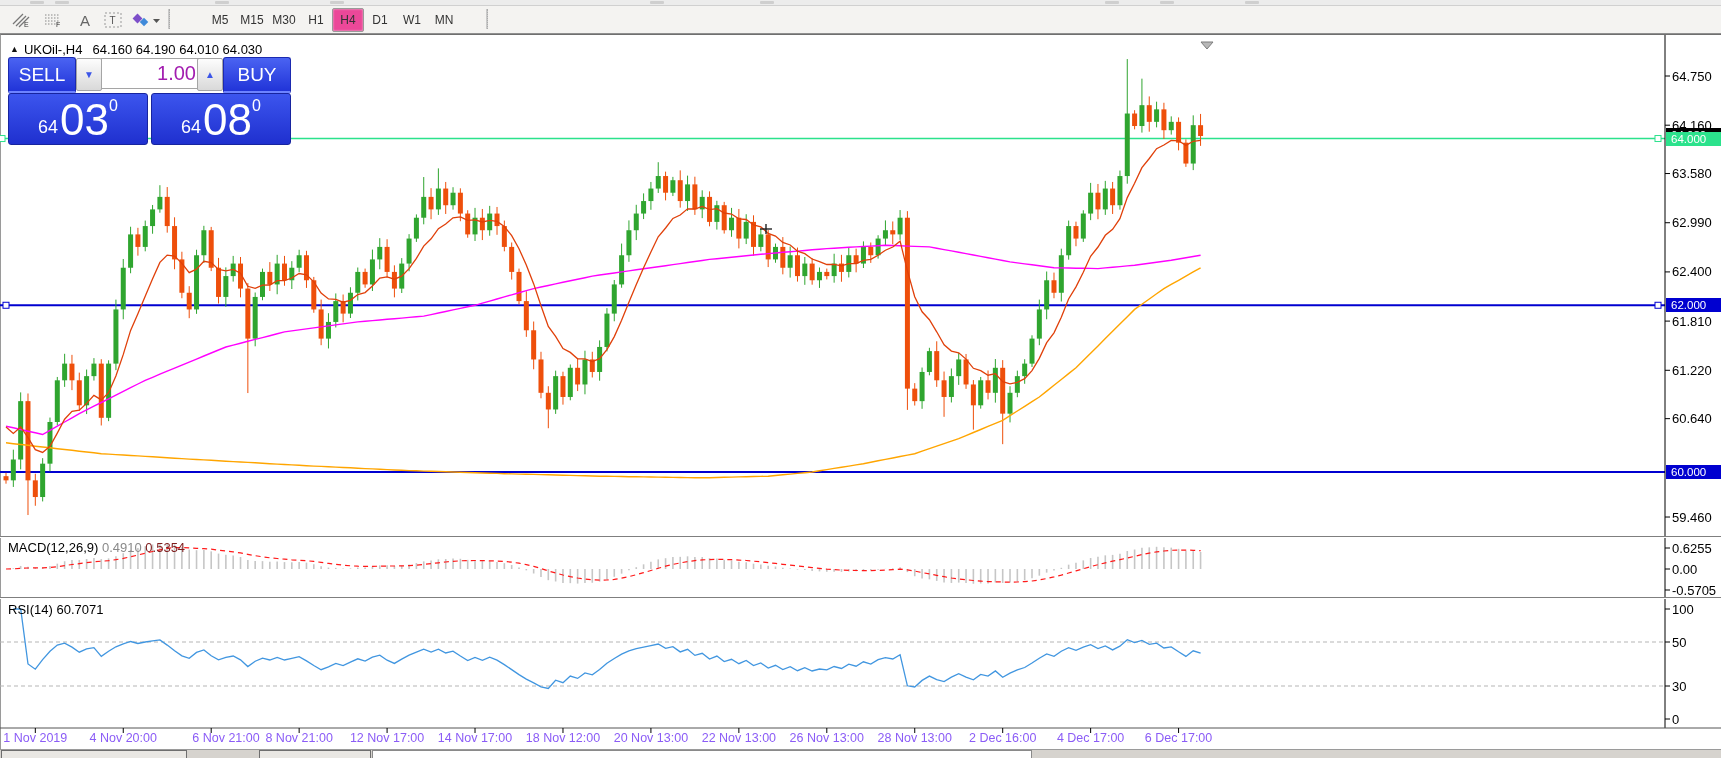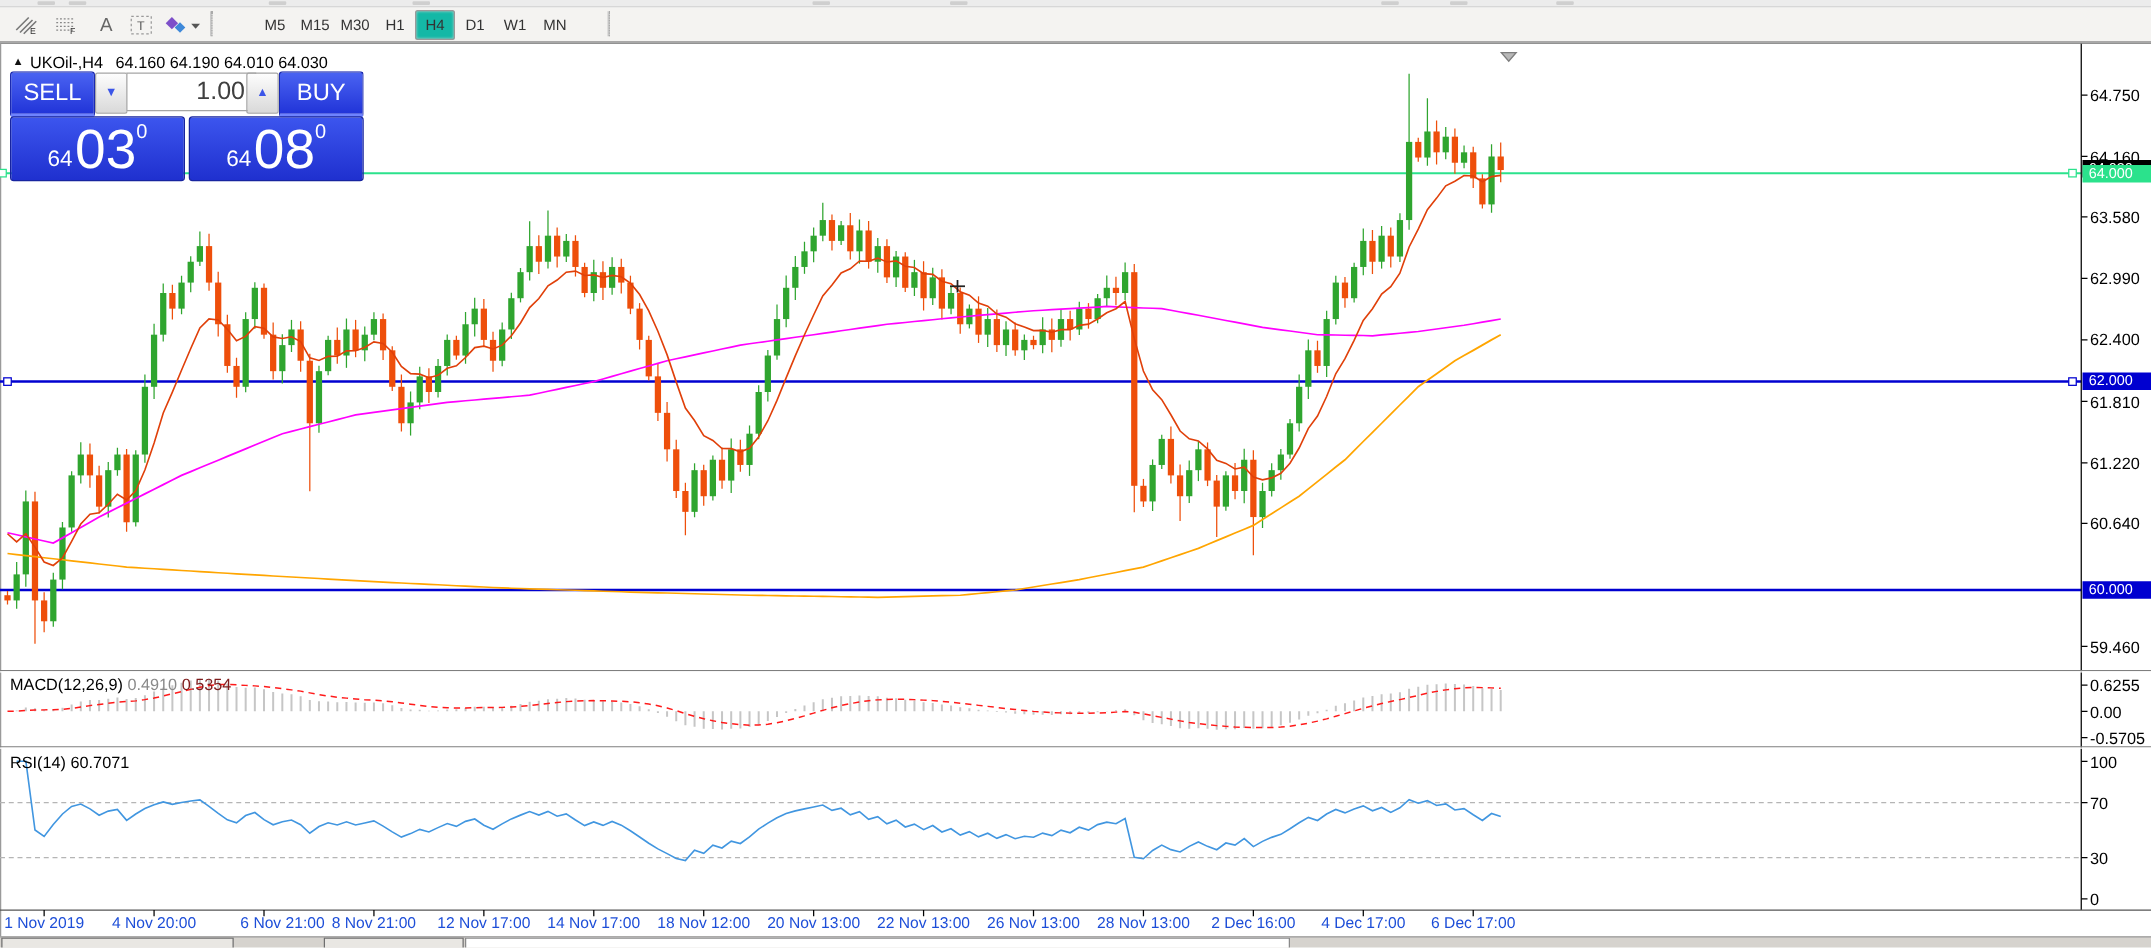--- a/index.html
+++ b/index.html
@@ -8,48 +8,48 @@
   
   #topsliver{position:absolute;left:0;top:0;width:1721px;height:5px;background:#ececec;border-bottom:1px solid #d0d0d0;}
   .sliverbit{position:absolute;top:1px;height:3px;background:#cfcfcf;border-radius:1px;}
   
   #toolbar{position:absolute;left:0;top:6px;width:1721px;height:27px;background:#f4f3f1;border-bottom:1px solid #8f8f8f;}
   .tbicon{position:absolute;top:2px;width:28px;height:22px;border:1px solid transparent;border-radius:2px;
     display:flex;align-items:center;justify-content:center;color:#555;font-size:13px;}
   .tbsep{position:absolute;top:3px;width:1px;height:20px;background:#c9c9c9;border-right:1px dotted #aaa;}
   .tfbtn{position:absolute;top:2px;width:30px;height:22px;line-height:22px;text-align:center;font-size:12px;color:#333;
     border:1px solid transparent;border-radius:2px;}
-  .tfbtn.active{background:#14b8a6;border:1px solid #9a9a9a;box-shadow:inset 0 0 2px #ddd;}
+  .tfbtn.active{background:#ec4899;border:1px solid #9a9a9a;box-shadow:inset 0 0 2px #ddd;}
   
   #chartwin{position:absolute;left:0;top:34px;width:1721px;height:715px;background:#fff;
     border-top:1px solid #6f6f6f;border-left:1px solid #9a9a9a;border-right:1px solid #9a9a9a;}
   #plot{position:absolute;left:0;top:0;width:1721px;height:758px;pointer-events:none;}
   #symheader{position:absolute;left:10px;top:42px;font-size:13px;color:#000;letter-spacing:0;}
   #symheader .tri{font-size:9px;vertical-align:2px;margin-right:5px;color:#111;}
   #symheader .ohlc{margin-left:10px;}
   
   #tradepanel{position:absolute;left:8px;top:57px;width:281px;height:84px;}
   .tp-btn{position:absolute;top:0;height:33px;background:linear-gradient(#4a63f2,#2134d8);border:1px solid #1b2ab0;
     border-bottom:3px solid #6d83ff;border-radius:3px;color:#fff;font-size:19px;display:flex;align-items:center;justify-content:center;text-align:center;}
   .tp-spin{position:absolute;top:1px;height:31px;width:24px;background:linear-gradient(#fdfdfd,#d9d9d9);border:1px solid #a5a5a5;
     display:flex;align-items:center;justify-content:center;color:#3b55e8;font-size:10px;border-radius:2px;}
   #tp-vol{position:absolute;left:93px;top:1px;width:94px;height:29px;background:#fff;border:1px solid #a5a5a5;
-    font-size:20px;color:#404040;text-align:right;line-height:29px;padding-right:8px;}
+    font-size:20px;color:#a21caf;text-align:right;line-height:29px;padding-right:8px;}
   .tp-price{position:absolute;top:36px;height:48px;background:linear-gradient(#3c55ee,#1f30cf);border:1px solid #17249f;
     border-radius:3px;color:#fff;display:flex;align-items:flex-end;justify-content:center;padding-bottom:2px;}
   .tp-price .sm{font-size:18px;line-height:30px;margin-right:2px;}
   .tp-price .big{font-size:44px;line-height:44px;font-weight:400;}
   .tp-price .sup{font-size:16px;line-height:16px;align-self:flex-start;margin-top:4px;}
   
   #annot{position:absolute;left:1278px;top:352px;font-size:46px;color:#ff0000;white-space:nowrap;
     font-family:"Liberation Sans","DejaVu Sans",sans-serif;}
   
   .ax{position:absolute;left:1672px;font-size:13px;color:#000;line-height:13px;}
   .axbox{position:absolute;left:1666px;width:55px;height:14px;font-size:11.5px;color:#fff;line-height:14px;padding-left:5px;}
-  .datelbl{position:absolute;top:731px;font-size:12.5px;color:#1d4ed8;white-space:nowrap;}
+  .datelbl{position:absolute;top:731px;font-size:12.5px;color:#8b5cf6;white-space:nowrap;}
   .indlabel{position:absolute;left:8px;font-size:13px;color:#000;}
   
   .split{position:absolute;left:0;width:1721px;height:1px;background:#7f7f7f;}
   .split2{position:absolute;left:0;width:1721px;height:1px;background:#ffffff;}
   
   #bottomstrip{position:absolute;left:0;top:749px;width:1721px;height:9px;background:#d6d3ce;border-top:1px solid #9a9a9a;}
   .bs-box{position:absolute;top:0;height:8px;background:#e9e7e3;border:1px solid #6e6e6e;}
   .bs-white{position:absolute;top:0;height:8px;background:#fff;border:1px solid #8a8a8a;}
 </style>
 </head>
@@ -734,21 +734,21 @@
       <div class="ax" style="top: 412.151px;">60.640</div>
       <div class="ax" style="top: 510.527px;">59.460</div>
       <div class="axbox" style="top: 128px; background: rgb(0, 0, 0);">64.030</div>
       <div class="axbox" style="top: 131.528px; background: rgb(43, 226, 140);">64.000</div>
       <div class="axbox" style="top: 298.267px; background: rgb(0, 0, 208);">62.000</div>
       <div class="axbox" style="top: 465.007px; background: rgb(0, 0, 208);">60.000</div>
       <div class="ax" style="top: 541.5px;">0.6255</div>
       <div class="ax" style="top: 562.5px;">0.00</div>
       <div class="ax" style="top: 583.5px;">-0.5705</div>
       <div class="ax" style="top: 602.5px;">100</div>
-      <div class="ax" style="top: 635.5px;">70</div>
+      <div class="ax" style="top: 635.5px;">50</div>
       <div class="ax" style="top: 679.5px;">30</div>
       <div class="ax" style="top: 712.5px;">0</div>
     </div>
   <div id="datelabels">
       <div class="datelbl" style="left: 35.3144px; transform: translateX(-50%);">1 Nov 2019</div>
       <div class="datelbl" style="left: 123.258px; transform: translateX(-50%);">4 Nov 20:00</div>
       <div class="datelbl" style="left: 226px; transform: translateX(-50%);">6 Nov 21:00</div>
       <div class="datelbl" style="left: 299.144px; transform: translateX(-50%);">8 Nov 21:00</div>
       <div class="datelbl" style="left: 387.087px; transform: translateX(-50%);">12 Nov 17:00</div>
       <div class="datelbl" style="left: 475.03px; transform: translateX(-50%);">14 Nov 17:00</div>

